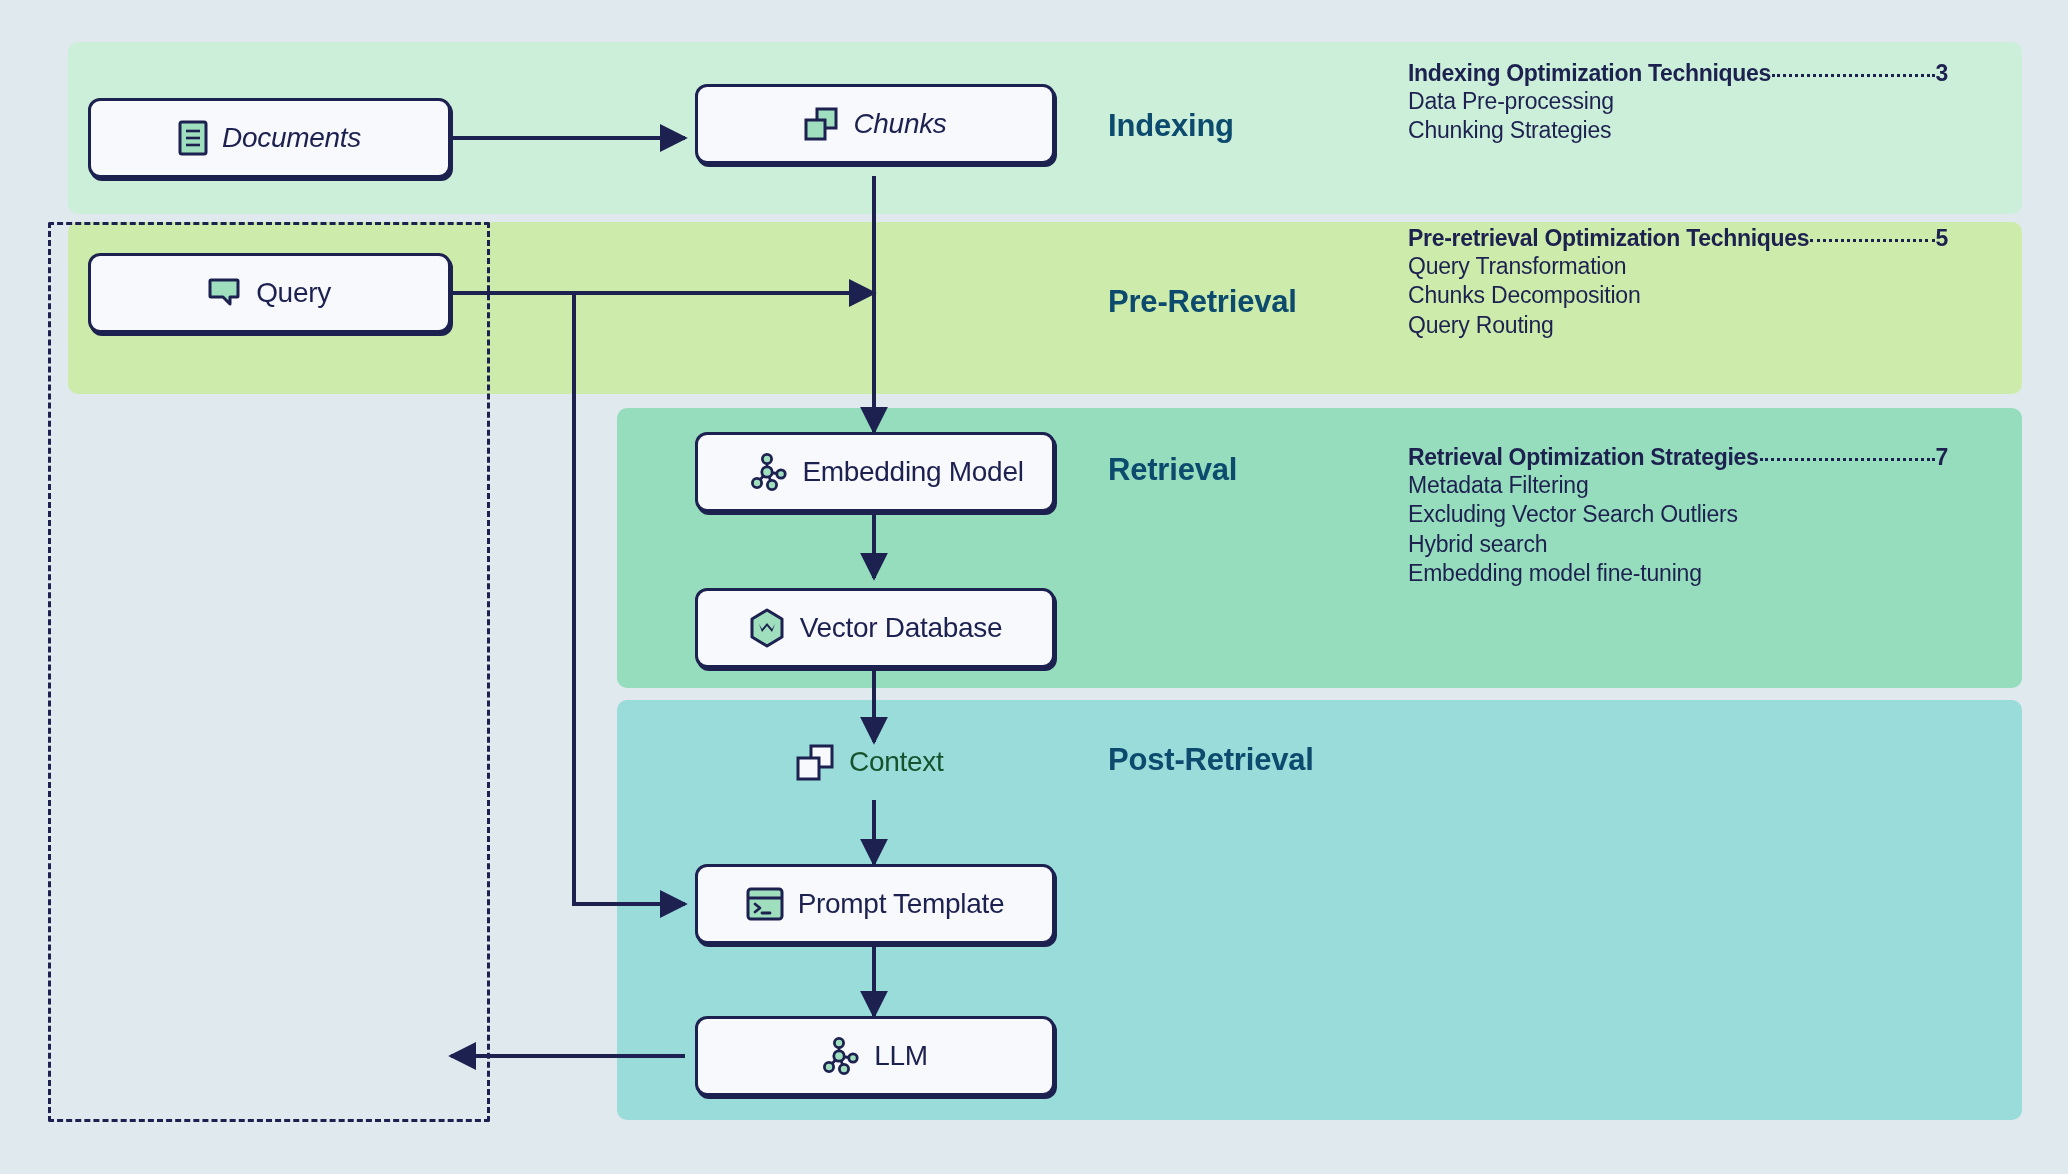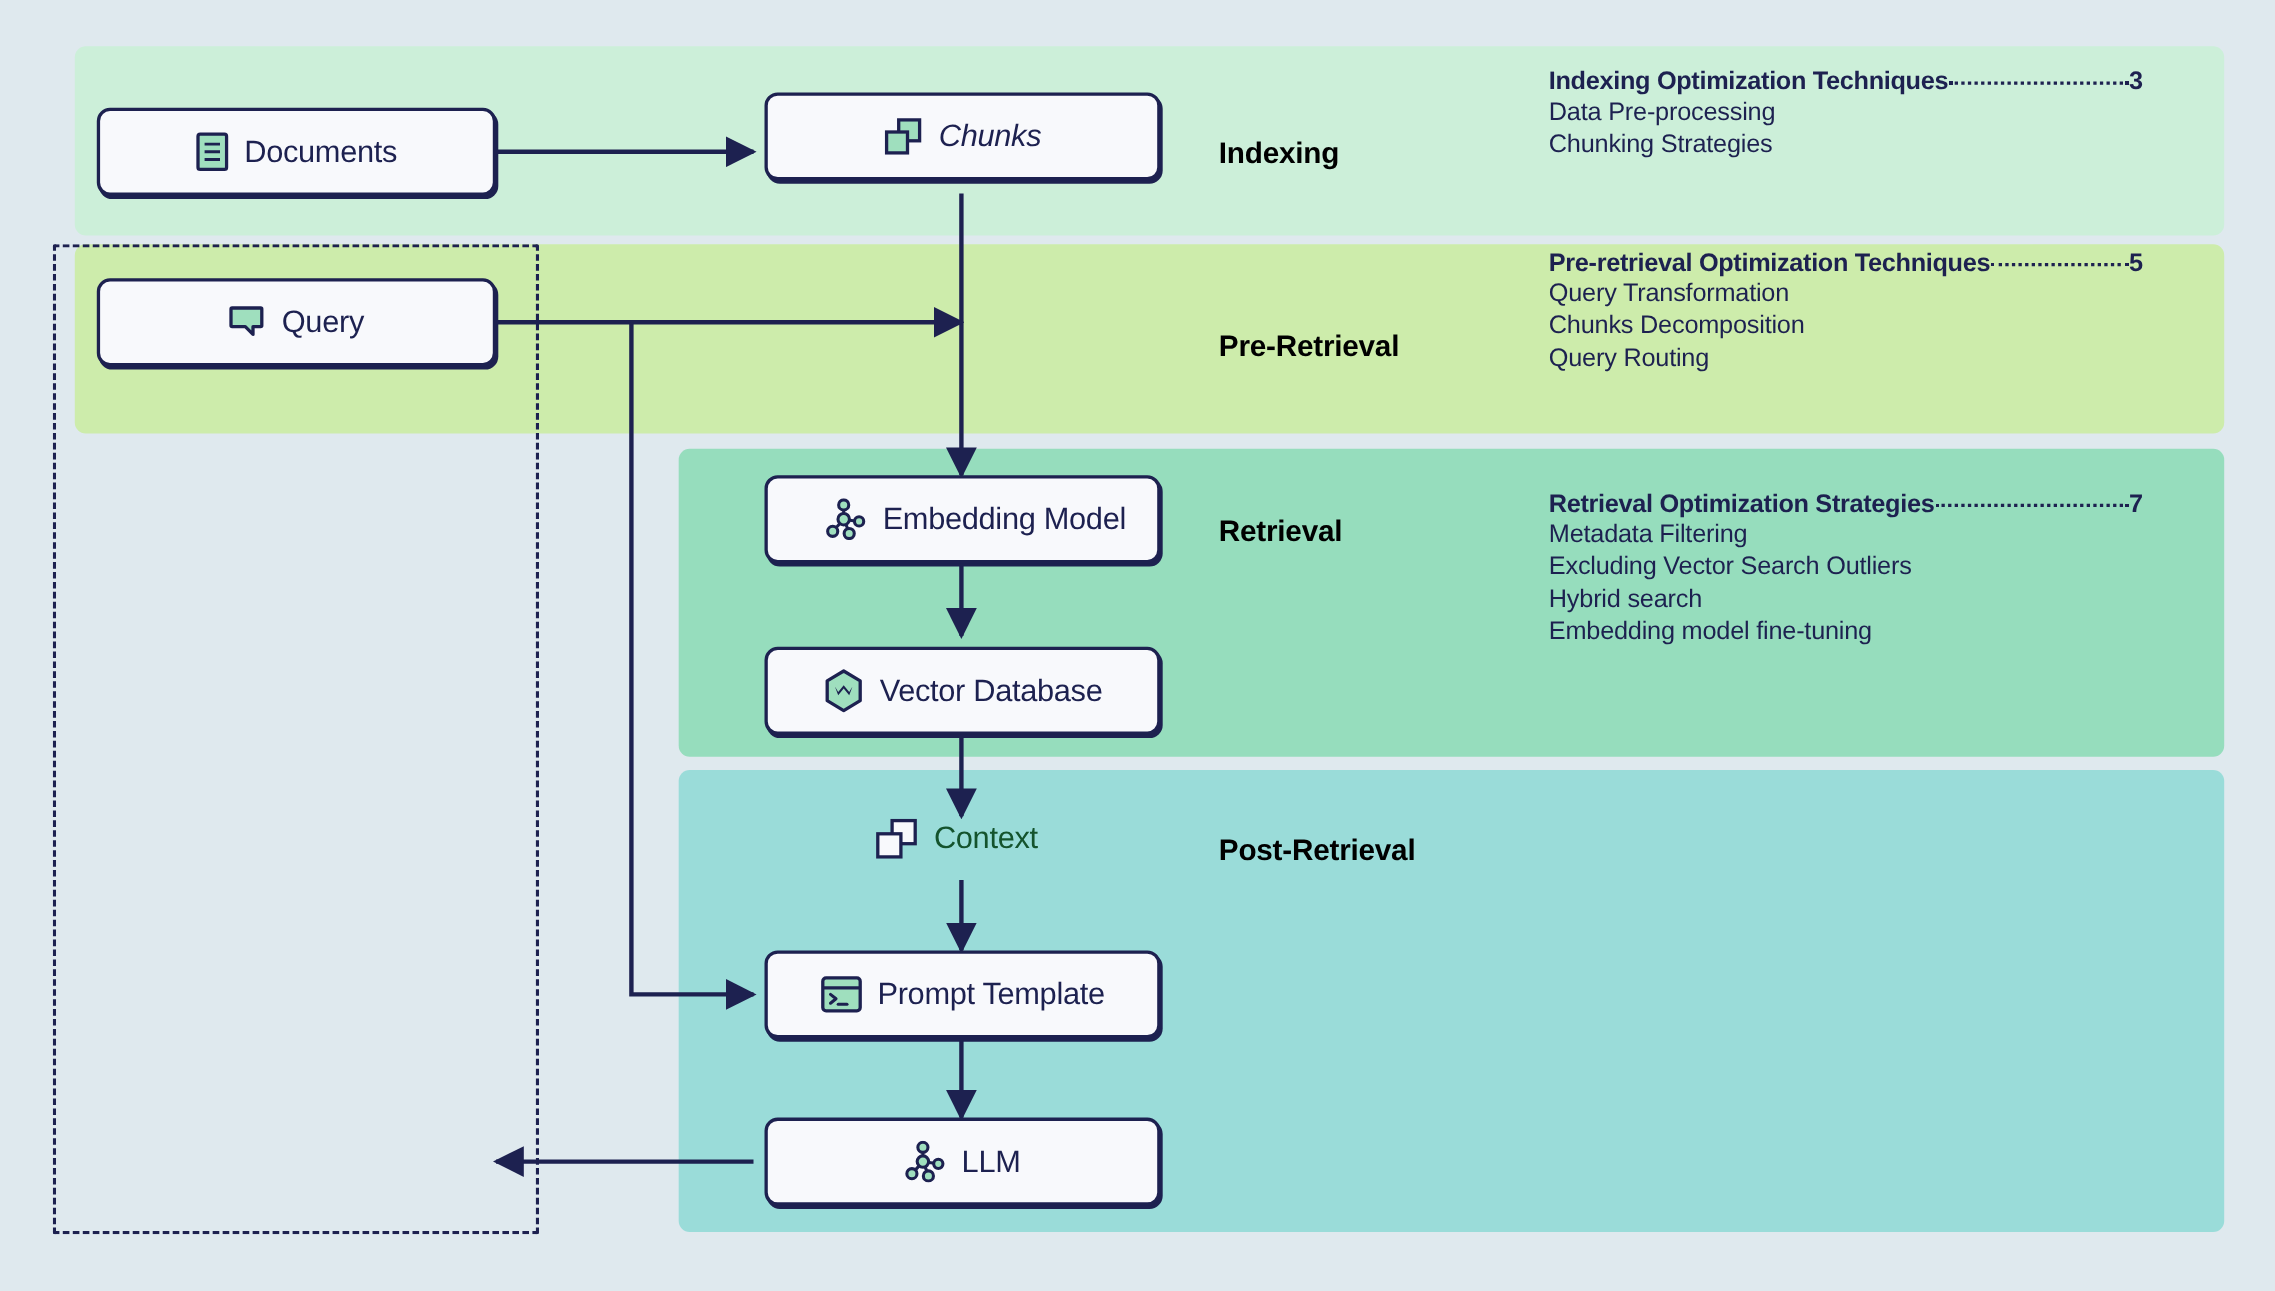--- a/index.html
+++ b/index.html
@@ -32,26 +32,25 @@
     left: 48px; top: 222px;
     width: 442px; height: 900px;
     border: 3px dashed #1d2150;
     border-radius: 2px;
     background: transparent;
   }
 
   
   .stage-label {
     position: absolute;
-    font-size: 27px;
+    font-size: 31px;
     font-weight: bold;
-    color: #000000;
+    color: #0c4a6e;
     letter-spacing: -0.2px;
     white-space: nowrap;
-    margin-top: 16px;
   }
 
   
   .toc {
     position: absolute;
     width: 540px;
     color: #1d2150;
   }
   .toc-head {
     display: flex;
@@ -146,21 +145,21 @@
       <path d="M 874 660 L 874 742"></path>
 
       <path d="M 874 800 L 874 864"></path>
 
       <path d="M 874 944 L 874 1016"></path>
 
       <path d="M 685 1056 L 451 1056"></path>
     </g>
   </svg>
 
-  <div class="node" id="n-documents" style="left:88px; top:98px; width:363px; height:80px;">
+  <div class="node" id="n-documents" style="left:88px; top:98px; width:363px; height:80px;font-style:italic;">
     <svg class="ico" width="30" height="36" viewBox="0 0 30 36">
       <rect x="2" y="2" width="26" height="32" rx="2" fill="#9fdfbe" stroke="#1d2150" stroke-width="3"></rect>
       <line x1="8" y1="11" x2="22" y2="11" stroke="#1d2150" stroke-width="2.6"></line>
       <line x1="8" y1="18" x2="22" y2="18" stroke="#1d2150" stroke-width="2.6"></line>
       <line x1="8" y1="25" x2="22" y2="25" stroke="#1d2150" stroke-width="2.6"></line>
     </svg>
     <span class="nlabel">Documents</span>
   </div>
 
   <div class="node" id="n-chunks" style="left:695px; top:84px; width:360px; height:80px;font-style:italic;">

